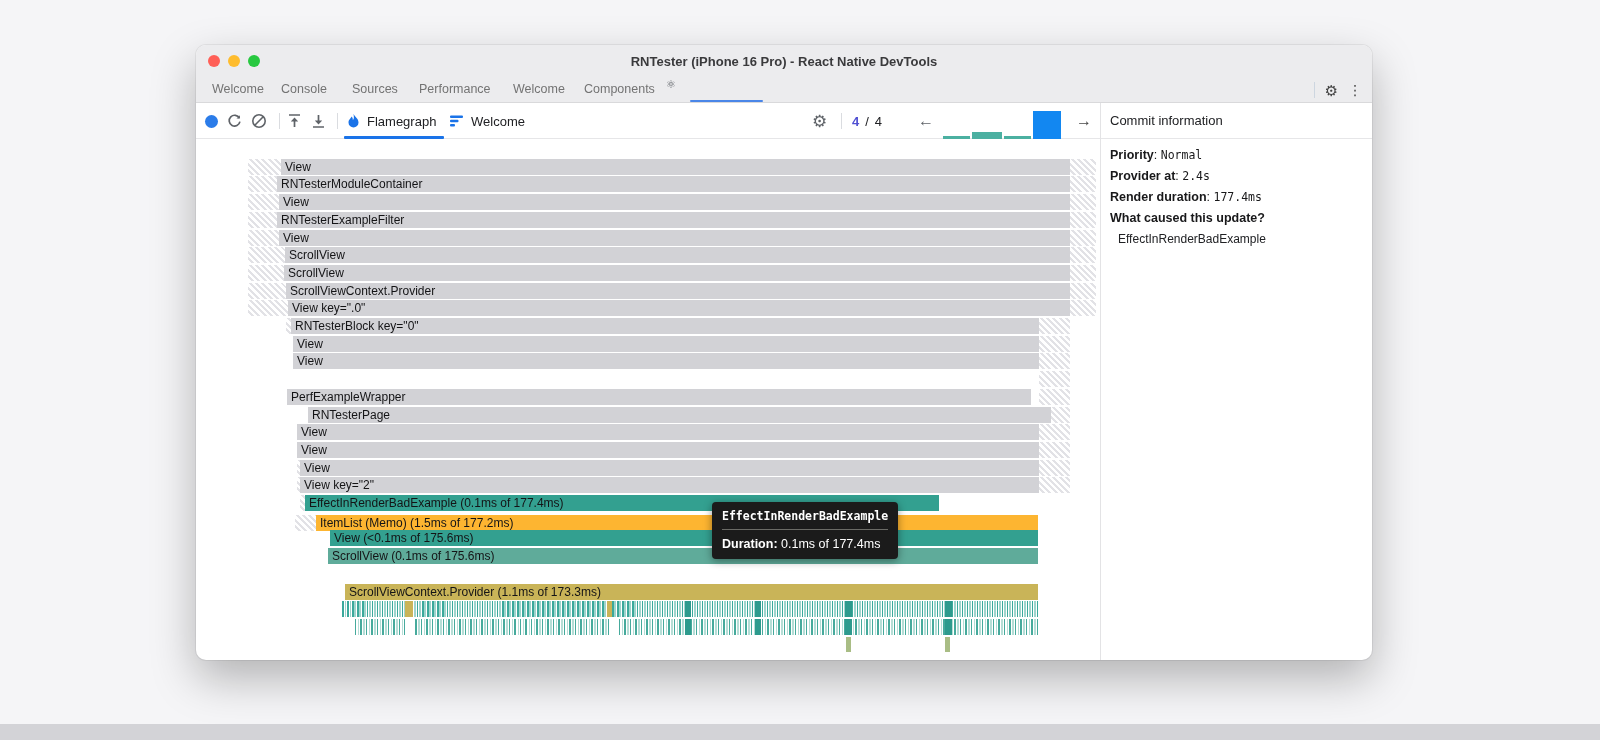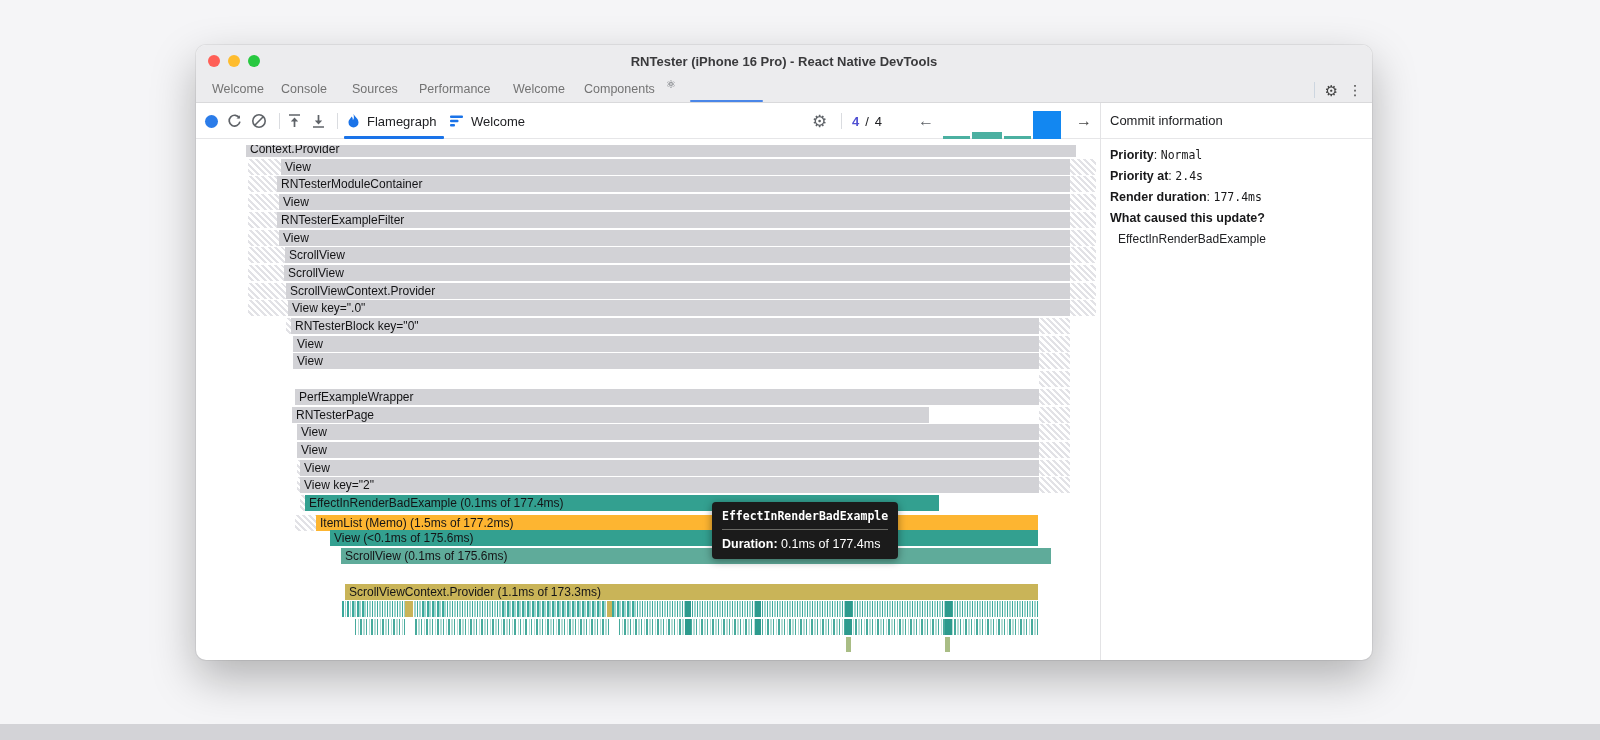--- a/index.html
+++ b/index.html
@@ -176,44 +176,41 @@
   </div>
 
   <div class="vdiv"></div>
   <div class="panel-header">Commit information</div>
   <div class="panel-body">
     <div class="field">
       <b>Priority</b>:
       <span class="mono">Normal</span>
     </div>
     <div class="field">
-      <b>Priority at</b>:
+      <b>Provider at</b>:
       <span class="mono">2.4s</span>
     </div>
     <div class="field">
       <b>Render duration</b>:
       <span class="mono">177.4ms</span>
     </div>
     <div class="field">
       <b>What caused this update?</b>
     </div>
     <div class="cause">EffectInRenderBadExample</div>
   </div>
 
   <div class="flame" id="flame">
     <div class="tooltip" id="flame-tooltip" style="left: 469px; top: 357px;">
       <div class="tt-title">EffectInRenderBadExample</div>
       <div class="tt-dur">
         <b>Duration:</b>
         <span>0.1ms of 177.4ms</span>
       </div>
     </div>
-  <div class="flame-row" style="top: -4px;">
-        <div class="fbar" style="left: 3px; width: 830px; background: rgb(210, 210, 214);">Context.Provider</div>
-      </div>
       <div class="flame-row" style="top: 13.7px;">
         <div class="hatch" style="left: 5px; width: 33px;"></div>
         <div class="hatch" style="left: 827px; width: 26px;"></div>
         <div class="fbar" style="left: 38px; width: 789px; background: rgb(210, 210, 214);">View</div>
       </div>
       <div class="flame-row" style="top: 31.4px;">
         <div class="hatch" style="left: 5px; width: 29px;"></div>
         <div class="hatch" style="left: 827px; width: 26px;"></div>
         <div class="fbar" style="left: 34px; width: 793px; background: rgb(210, 210, 214);">RNTesterModuleContainer</div>
       </div>
@@ -263,25 +260,25 @@
       </div>
       <div class="flame-row" style="top: 208.4px;">
         <div class="hatch" style="left: 796px; width: 31px;"></div>
         <div class="fbar" style="left: 50px; width: 746px; background: rgb(210, 210, 214);">View</div>
       </div>
       <div class="flame-row" style="top: 226.1px;">
         <div class="hatch" style="left: 796px; width: 31px;"></div>
       </div>
       <div class="flame-row" style="top: 243.8px;">
         <div class="hatch" style="left: 796px; width: 31px;"></div>
-        <div class="fbar" style="left: 52px; width: 744px; background: rgb(210, 210, 214);">PerfExampleWrapper</div>
+        <div class="fbar" style="left: 44px; width: 744px; background: rgb(210, 210, 214);">PerfExampleWrapper</div>
       </div>
       <div class="flame-row" style="top: 261.5px;">
         <div class="hatch" style="left: 796px; width: 31px;"></div>
-        <div class="fbar" style="left: 49px; width: 637px; background: rgb(210, 210, 214);">RNTesterPage</div>
+        <div class="fbar" style="left: 65px; width: 743px; background: rgb(210, 210, 214);">RNTesterPage</div>
       </div>
       <div class="flame-row" style="top: 279.2px;">
         <div class="hatch" style="left: 796px; width: 31px;"></div>
         <div class="fbar" style="left: 54px; width: 742px; background: rgb(210, 210, 214);">View</div>
       </div>
       <div class="flame-row" style="top: 296.9px;">
         <div class="hatch" style="left: 796px; width: 31px;"></div>
         <div class="fbar" style="left: 54px; width: 742px; background: rgb(210, 210, 214);">View</div>
       </div>
       <div class="flame-row" style="top: 314.6px;">
@@ -299,21 +296,21 @@
         <div class="fbar" style="left: 62px; width: 634px; background: rgb(51, 160, 144);">EffectInRenderBadExample (0.1ms of 177.4ms)</div>
       </div>
       <div class="flame-row" style="top: 348px; margin-top: 22px;">
         <div class="hatch" style="left: 52px; width: 21px;"></div>
         <div class="fbar" style="left: 73px; width: 722px; background: rgb(253, 181, 49);">ItemList (Memo) (1.5ms of 177.2ms)</div>
       </div>
       <div class="flame-row" style="top: 385.4px;">
         <div class="fbar" style="left: 87px; width: 708px; background: rgb(51, 160, 144);">View (&lt;0.1ms of 175.6ms)</div>
       </div>
       <div class="flame-row" style="top: 403.1px;">
-        <div class="fbar" style="left: 98px; width: 710px; background: rgb(95, 171, 154);">ScrollView (0.1ms of 175.6ms)</div>
+        <div class="fbar" style="left: 85px; width: 710px; background: rgb(95, 171, 154);">ScrollView (0.1ms of 175.6ms)</div>
       </div>
       <div class="flame-row" style="top: 438.5px;">
         <div class="fbar" style="left: 102px; width: 693px; background: rgb(201, 180, 88);">ScrollViewContext.Provider (1.1ms of 173.3ms)</div>
       </div>
       <div class="flame-row" style="top: 456.2px;">
         <div class="stripes-a" style="left: 99px; width: 696px;"></div>
         <div class="accent" style="left: 162px; width: 8px; background: rgb(201, 180, 88);"></div>
         <div class="accent" style="left: 364px; width: 5px; background: rgb(201, 180, 88);"></div>
         <div class="accent" style="left: 442px; width: 6px; background: rgb(45, 154, 141);"></div>
         <div class="accent" style="left: 512px; width: 6px; background: rgb(45, 154, 141);"></div>

